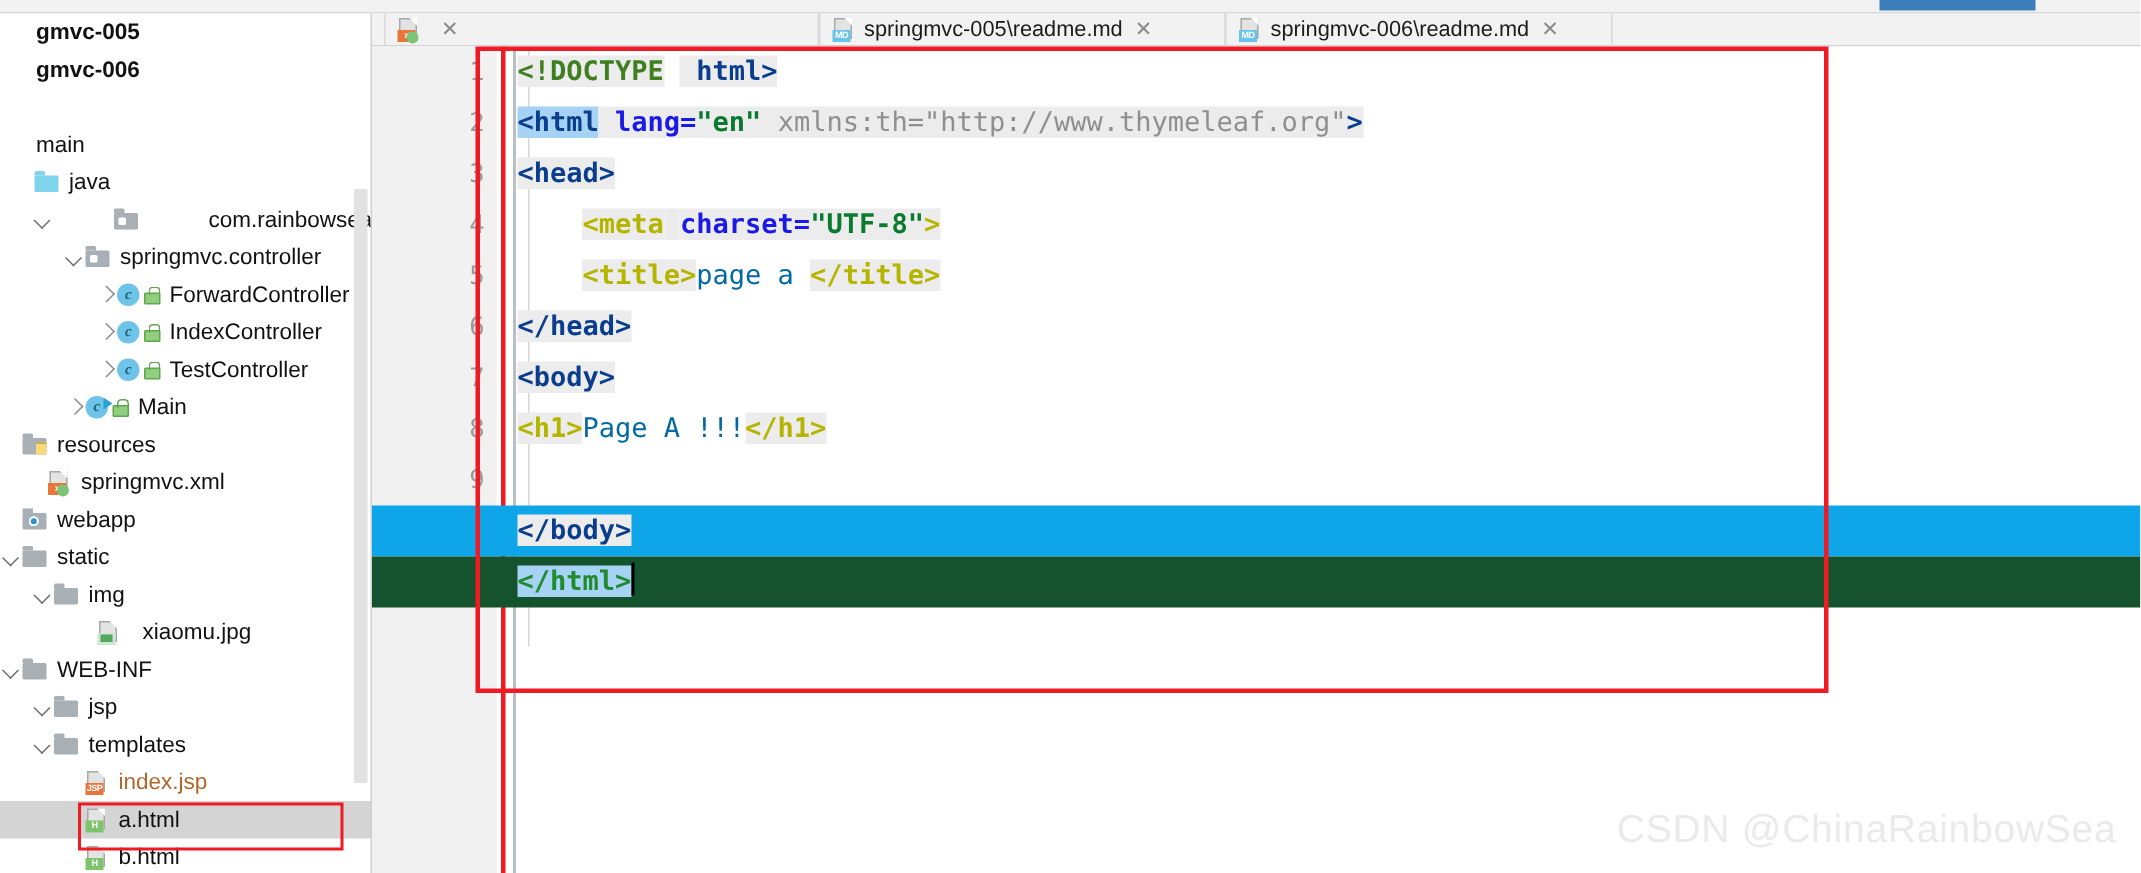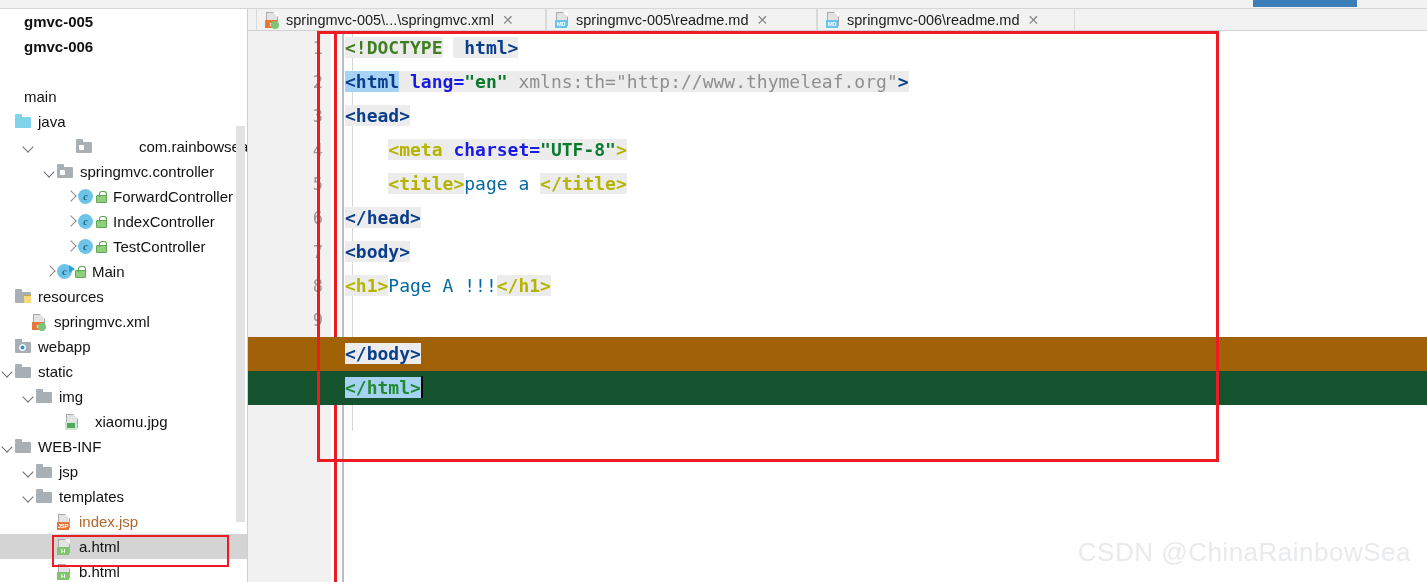--- a/index.html
+++ b/index.html
@@ -204,21 +204,21 @@
   .fold.close i{ clip-path: polygon(50% 0,100% 38%,100% 100%,0 100%,0 38%); }
 
   .code {
     position:absolute; left:0; top:0; width:1179px; height:551px;
     font-family:"DejaVu Sans Mono","Liberation Mono",monospace;
     font-size:18px; line-height:34px; white-space:pre;
   }
   .cline { position:absolute; left:0; width:1179px; height:34px; }
   .cline .txt { position:absolute; left:97px; top:0; height:34px; }
   .cline.cur { background:#14532d; }
-  .cline.l10 { background:#a16207; }
+  .cline.l10 { background:#0ea5e9; }
   .hl  { background:#ececec; }          
   .sel { background:#a6d2f4; }          
   .tag  { color:#0a3e8c; font-weight:bold; }
   .tagy { color:#b5b500; font-weight:bold; }
   .doc  { color:#3f7f1f; font-weight:bold; }
   .attr { color:#1a1ae6; font-weight:bold; }
   .val  { color:#0a7a2e; font-weight:bold; }
   .gray { color:#8f8f8f; }
   .plain{ color:#0369a1; }
   .grn  { color:#1f8a2e; font-weight:bold; }
@@ -264,21 +264,21 @@
         <div class="tree-row" style="padding-left: 2px;">
           <span class="tw"></span>
           <span class="ic" style="width: 2px;"></span>
           <span class="tlabel"></span>
         </div>
         <div class="tree-row" style="padding-left: 2px;">
           <span class="tw"></span>
           <span class="ic" style="width: 2px;"></span>
           <span class="tlabel">main</span>
         </div>
-        <div class="tree-row" style="padding-left: 2px;">
+        <div class="tree-row" style="padding-left: 10px;">
           <span class="tw"></span>
           <span class="ic ic-folder src">
             <i></i>
           </span>
           <span class="tlabel">java</span>
         </div>
         <div class="tree-row" style="padding-left: 23px; gap: 40px;">
           <span class="tw down"></span>
           <span class="ic ic-folder pkg">
             <i></i>
@@ -427,21 +427,20 @@
   <div class="side-scroll"></div>
   <div class="side-divider"></div>
 
   <div class="tabbar">
     <div id="tabs-host">
         <div class="tab" style="left: 8px; width: 290px;">
           <span class="ic ic-file tabicon badge-xml">
             <i></i>
             <b style="background: rgb(232, 118, 58);">x</b>
           </span>
-          <span>springmvc-005\...\springmvc.xml</span>
           <span class="tclose">✕</span>
         </div>
         <div class="tab" style="left: 298px; width: 271px;">
           <span class="ic ic-file tabicon badge-md">
             <i></i>
             <b style="background: rgb(105, 196, 234);">MD</b>
           </span>
           <span>springmvc-005\readme.md</span>
           <span class="tclose">✕</span>
         </div>

